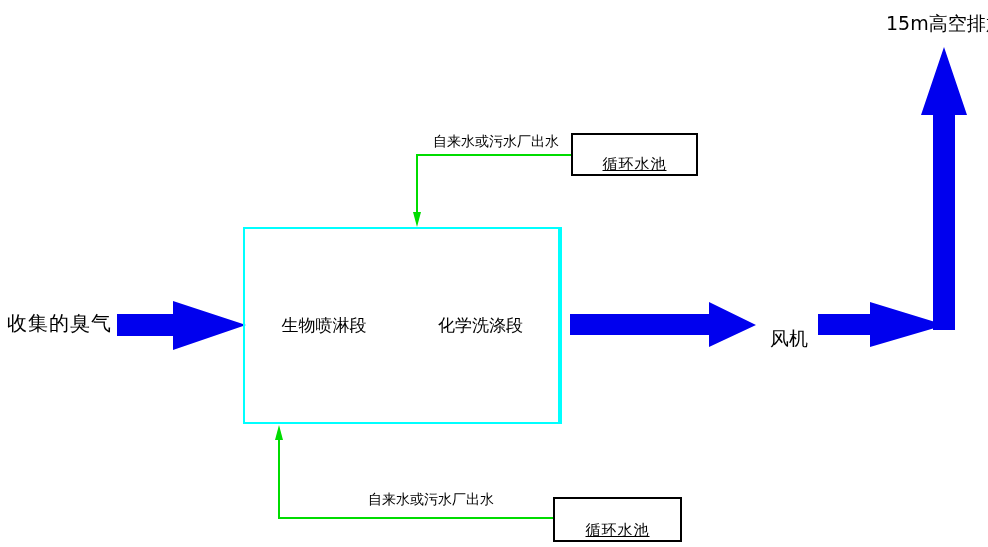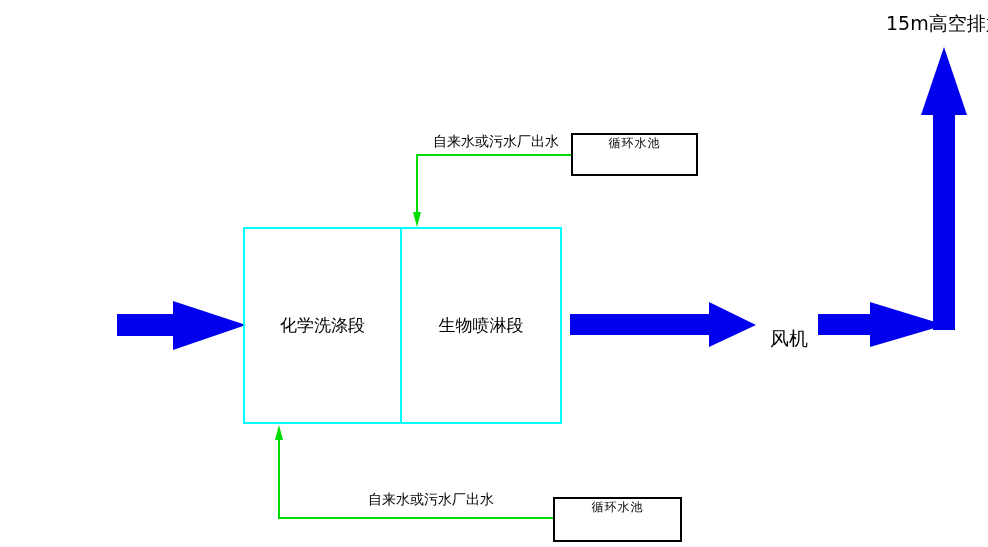--- a/index.html
+++ b/index.html
@@ -51,24 +51,25 @@
   .scrubber .section.first {
     width: 157px;
     border-right: 2px solid var(--scrubber-outline);
   }
   .scrubber .section.second { flex: 1; }
   .tank {
     position: absolute;
     border: 2px solid var(--tank-border);
     background: var(--background);
     display: flex;
-    align-items: flex-start;
+    align-items: flex-end;
     justify-content: center;
-    font-size: 12px;
+    font-size: 15px;
     letter-spacing: 1px;
+    text-decoration: underline;
   }
   .tank.top    { left: 571px; top: 133px; width: 127px; height: 43px; }
   .tank.bottom { left: 553px; top: 497px; width: 129px; height: 45px; }
   .source-label    { left: 7px;  top: 312px; font-size: 20px; letter-spacing: 1px; }
   .fan-label       { left: 770px; top: 328px; font-size: 19px; }
   .discharge-label { left: 886px; top: 13px;  font-size: 19px; }
   .water-label {
     font-size: 14px;
     width: 134px;
     text-align: right;
@@ -88,33 +89,34 @@
     <polygon class="flow" points="818,314 870,314 870,302 945,325 870,347 870,335 818,335"></polygon>
     <polygon class="flow" points="933,330 933,115 921,115 944,47 967,115 955,115 955,330"></polygon>
 
     <polyline class="wline" points="571,155 417,155 417,213"></polyline>
     <polygon class="whead" points="413,212 421,212 417,227"></polygon>
     <polyline class="wline" points="553,518 279,518 279,439"></polyline>
     <polygon class="whead" points="275,440 283,440 279,425"></polygon>
   </svg>
 
   <div class="scrubber">
+    <div class="section second">
+      <span>生物喷淋段</span>
+    </div>
     <div class="section first">
       <span>化学洗涤段</span>
-    </div>
-    <div class="section second">
-      <span>生物喷淋段</span>
     </div>
   </div>
 
   <div class="tank top">
     <span>循环水池</span>
   </div>
   <div class="tank bottom">
     <span>循环水池</span>
   </div>
 
+  <div class="label source-label">收集的臭气</div>
   <div class="label fan-label">风机</div>
   <div class="label discharge-label">15m高空排放</div>
   <div class="label water-label top">自来水或污水厂出水</div>
   <div class="label water-label bottom">自来水或污水厂出水</div>
 
 </div>
 
 </body></html>

